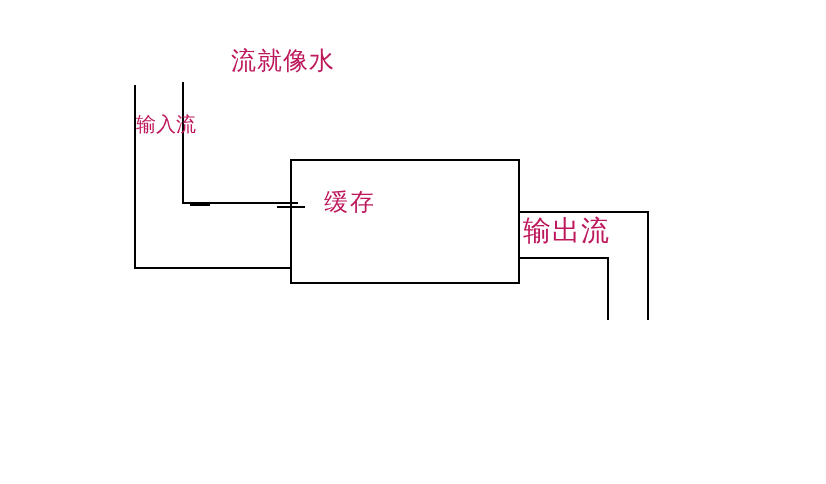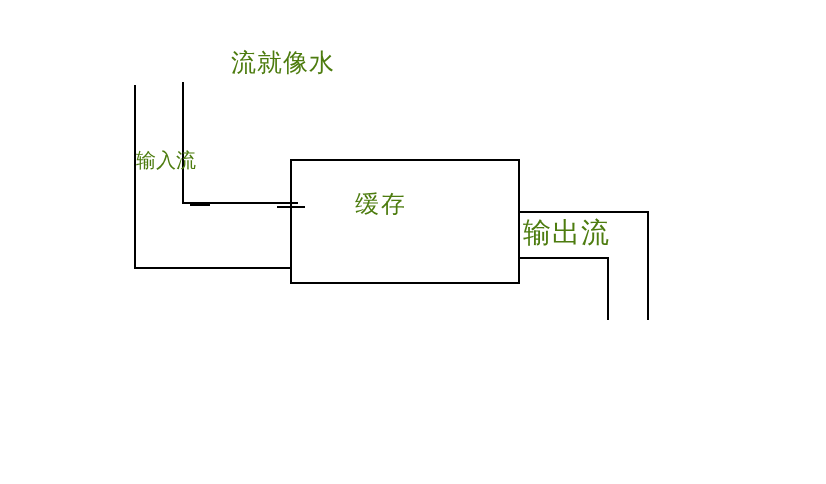--- a/index.html
+++ b/index.html
@@ -21,44 +21,43 @@
   #diagram-svg {
     position: absolute;
     left: 0;
     top: 0;
     width: 826px;
     height: 484px;
     display: block;
   }
   .label {
     position: absolute;
-    color: #4d7c0f;
+    color: #be185d;
     white-space: pre;
     line-height: 1.0;
-    font-family: Liberation Sans, sans-serif;
+    font-family: Liberation Mono, monospace;
     user-select: none;
   }
   #title-label {
     left: 231px;
     top: 50px;
     font-size: 25px;
     letter-spacing: 1px;
   }
   #input-stream-label {
     left: 136px;
     top: 112px;
     font-size: 20px;
     width: 26px;
     line-height: 27px;
     text-align: right;
     word-break: break-all;
-    margin-top: 35px;
   }
   #buffer-label {
-    left: 355px;
+    left: 324px;
     top: 192px;
     font-size: 24px;
     letter-spacing: 2px;
     text-align: center;
   }
   #output-stream-label {
     left: 523px;
     top: 219px;
     font-size: 28px;
     letter-spacing: 1px;

